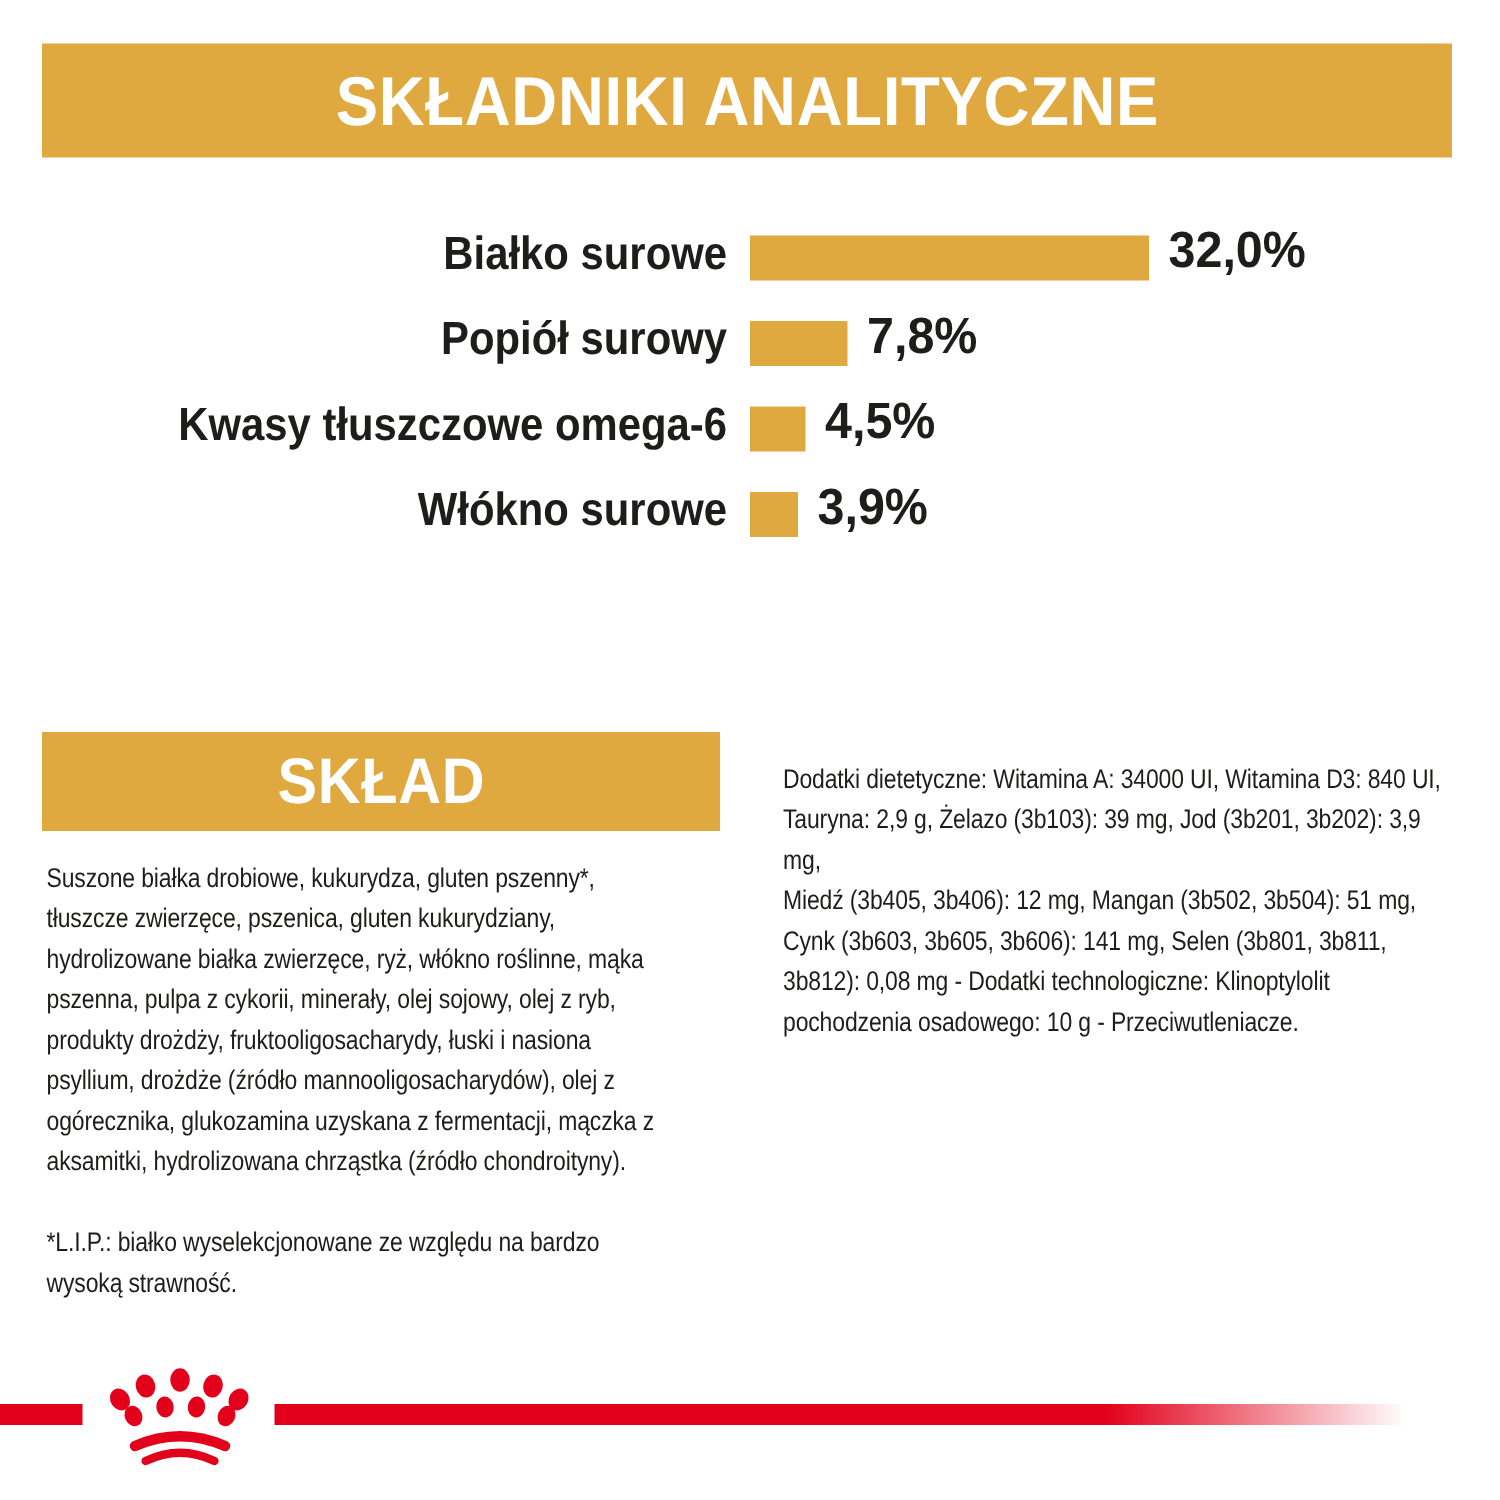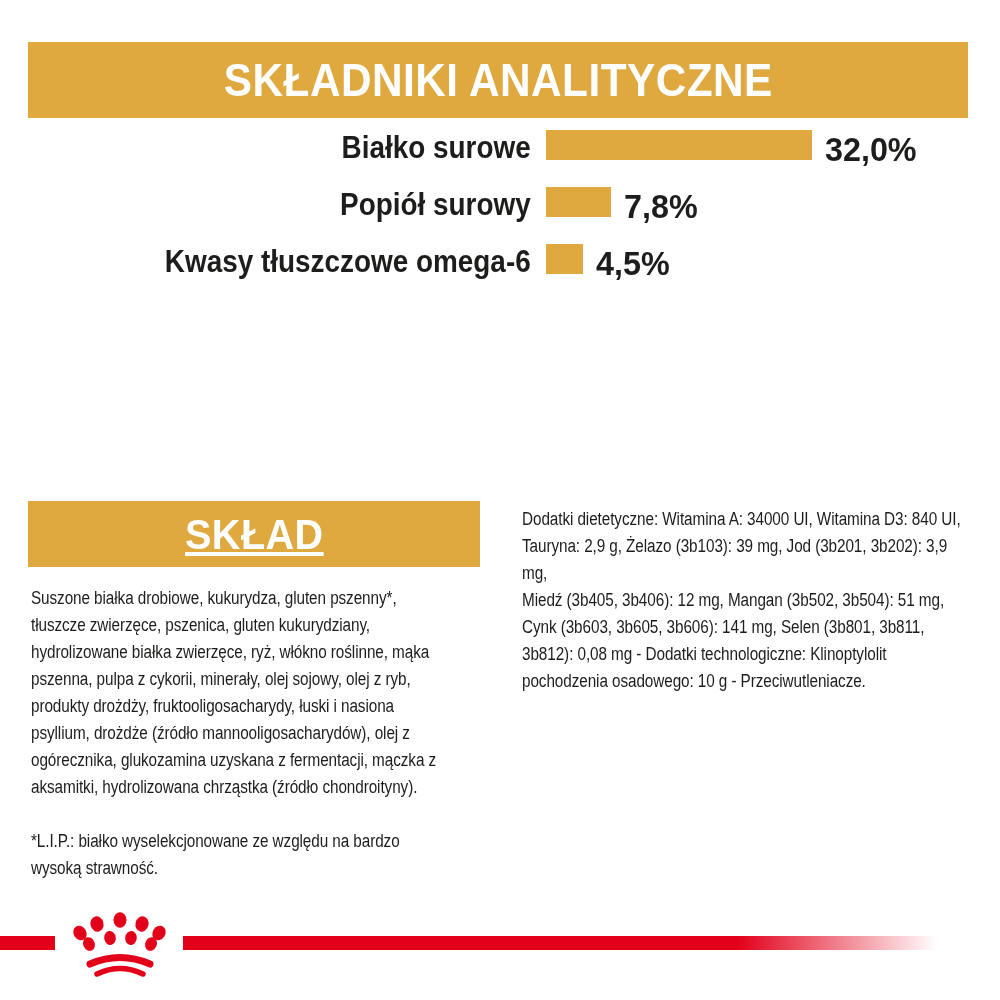--- a/index.html
+++ b/index.html
@@ -6,30 +6,30 @@
   body{
     width:1000px;height:1000px;position:relative;overflow:hidden;
     background:#ffffff;color:#1d1d1b;
     font-family:"Liberation Sans", sans-serif;
   }
   .page{position:absolute;inset:0;background:#ffffff;}
 
   
   .banner{
     background:#dfa940;display:flex;align-items:center;justify-content:center;
-    color:#ffffff;font-weight:bold;margin-top:13px;
+    color:#ffffff;font-weight:bold;
   }
   .banner-main{position:absolute;left:28px;top:29px;width:940px;height:76px;font-size:46px;}
   .banner-ttl{transform:scaleX(0.92);transform-origin:50% 50%;white-space:nowrap;letter-spacing:0.5px;}
-  .banner-sub{height:66px;width:100%;font-size:43px;text-decoration:underline;}
+  .banner-sub{height:66px;width:100%;font-size:43px;}
   .banner-suffix{font-size:32px;margin-left:10px;font-weight:bold;}
 
   
   .chart{position:absolute;left:0;top:130px;width:1000px;}
-  .bar-row{display:flex;align-items:flex-start;height:57px;padding-left:46px;}
+  .bar-row{display:flex;align-items:flex-end;height:57px;}
   .bar-label{
     width:500px;padding-right:17px;box-sizing:border-box;text-align:right;
     font-weight:bold;font-size:31px;white-space:nowrap;
     transform:scaleX(0.9);transform-origin:100% 50%;
   }
   .bar{height:30px;flex:none;}
   .bar-value{
     font-weight:bold;font-size:34px;margin-left:13px;white-space:nowrap;
     transform:scaleX(0.95);transform-origin:0 50%;
   }
@@ -71,20 +71,25 @@
       <div class="bar-row">
         <div class="bar-label">Popiół surowy</div>
         <div class="bar" style="width: 64.74px; background: rgb(223, 169, 64);"></div>
         <div class="bar-value">7,8%</div>
       </div>
       <div class="bar-row">
         <div class="bar-label">Kwasy tłuszczowe omega-6</div>
         <div class="bar" style="width: 37.35px; background: rgb(223, 169, 64);"></div>
         <div class="bar-value">4,5%</div>
       </div>
+      <div class="bar-row">
+        <div class="bar-label">Włókno surowe</div>
+        <div class="bar" style="width: 32.37px; background: rgb(223, 169, 64);"></div>
+        <div class="bar-value">3,9%</div>
+      </div>
     </div>
 
   <div class="section section-left">
     <div class="banner banner-sub">
       <span class="banner-ttl">SKŁAD</span>
     </div>
     <p class="body-text">Suszone białka drobiowe, kukurydza, gluten pszenny*,
 tłuszcze zwierzęce, pszenica, gluten kukurydziany,
 hydrolizowane białka zwierzęce, ryż, włókno roślinne, mąka
 pszenna, pulpa z cykorii, minerały, olej sojowy, olej z ryb,

